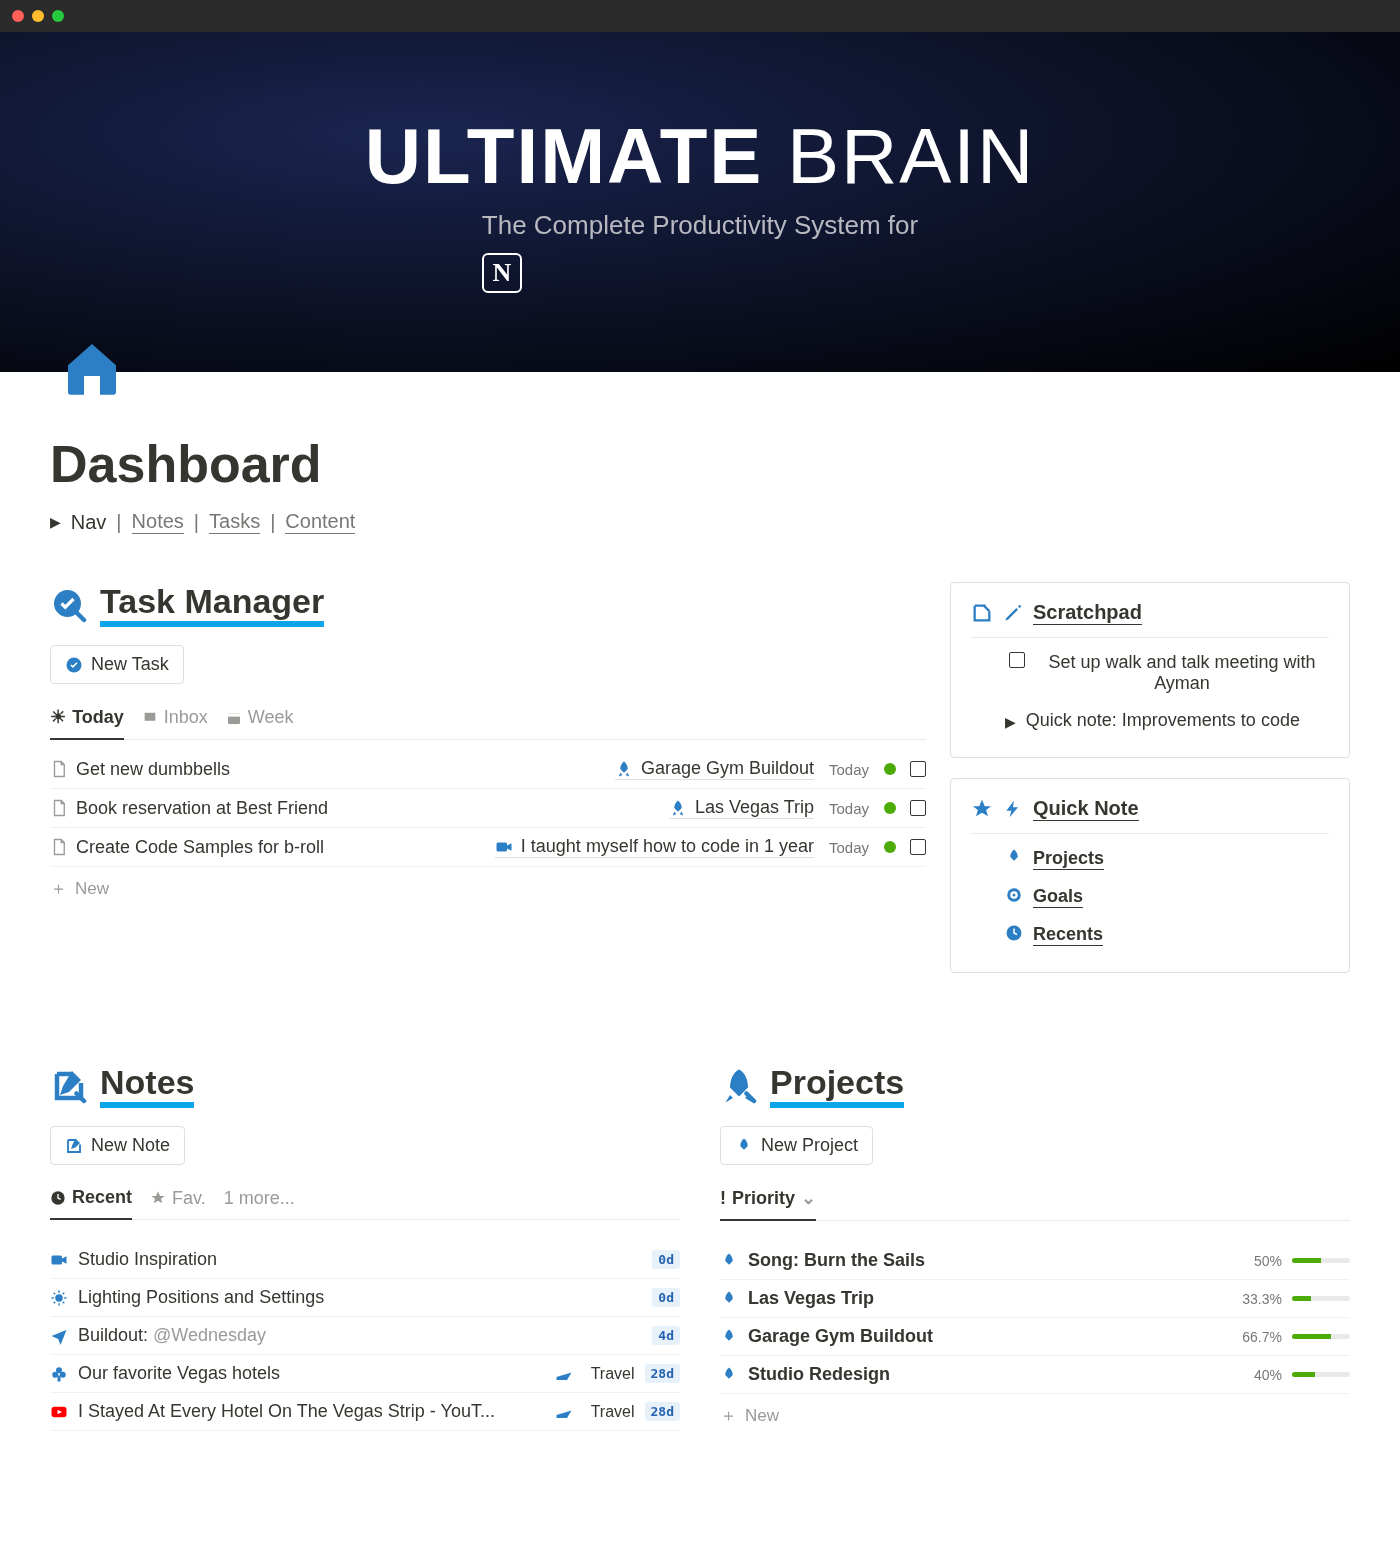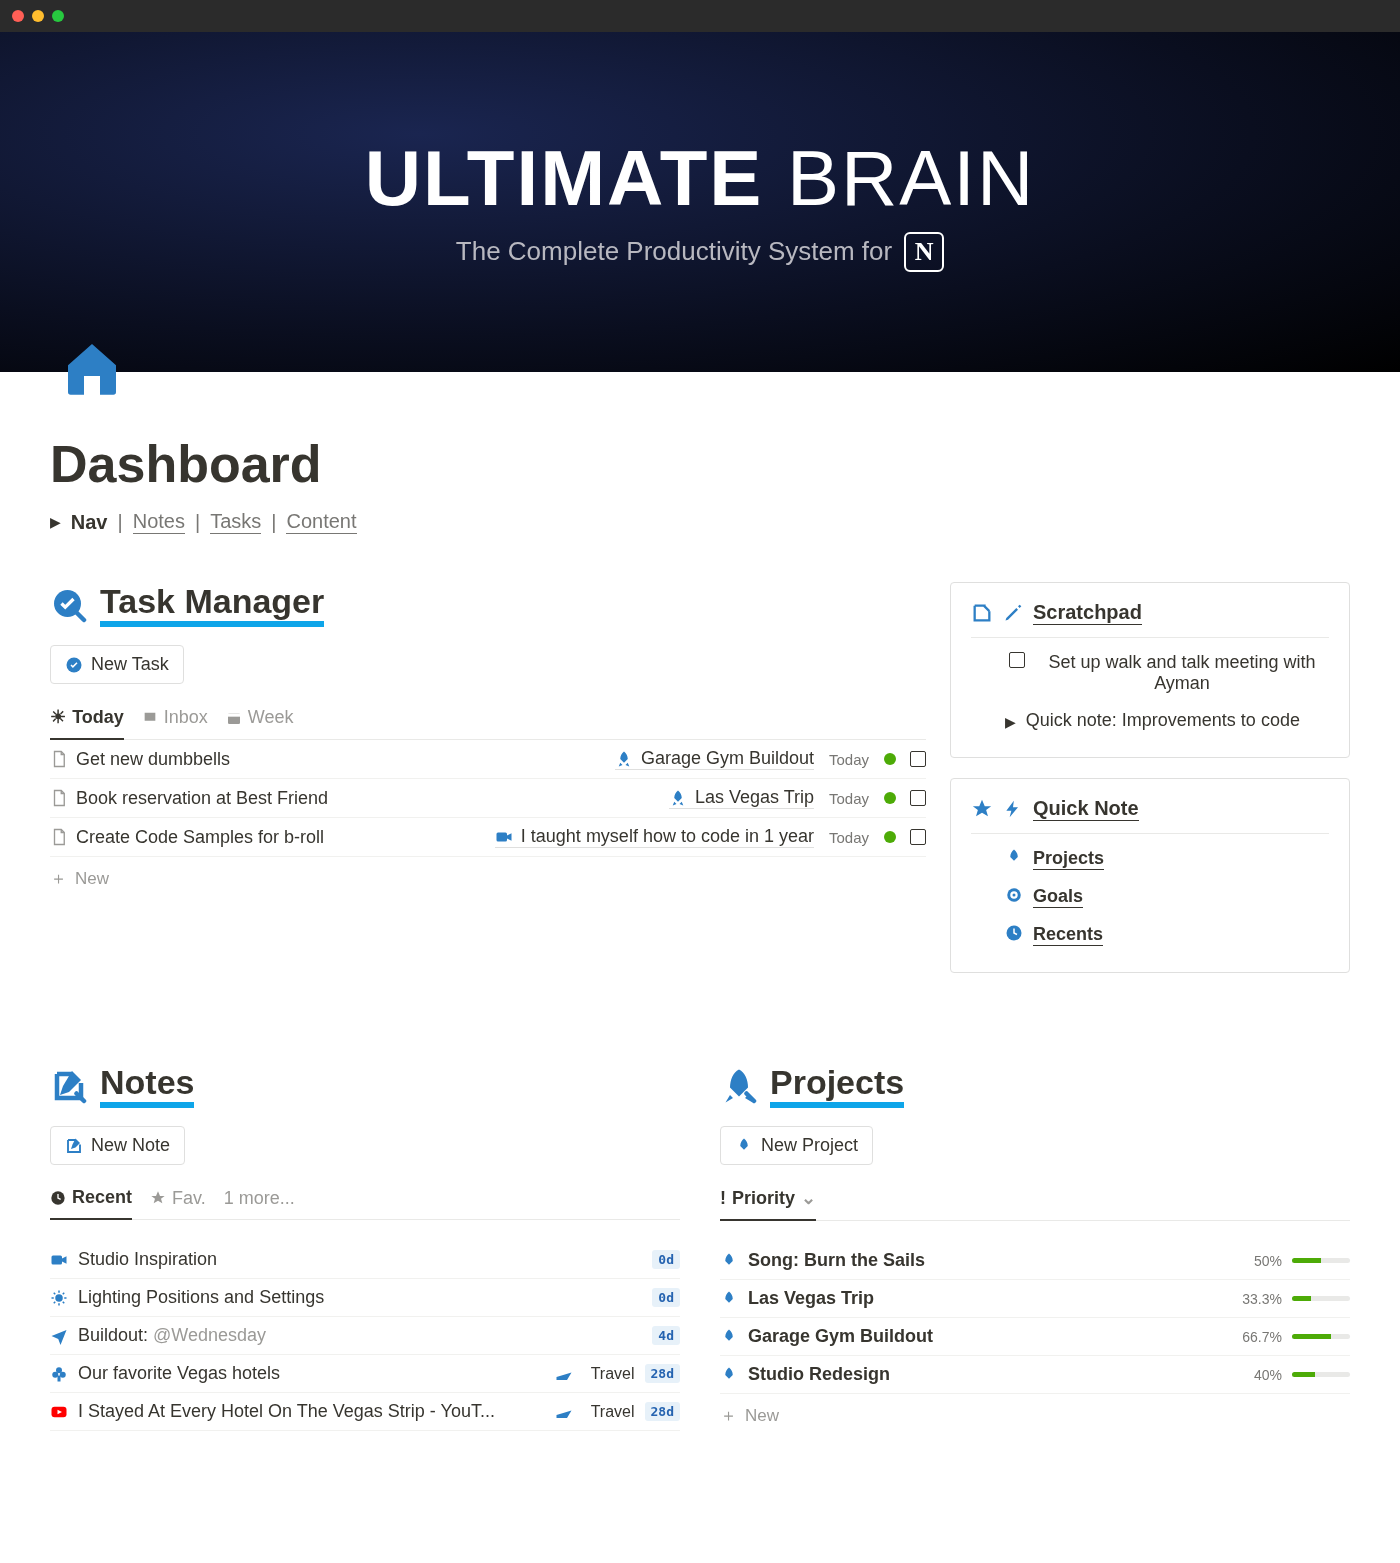--- a/index.html
+++ b/index.html
@@ -7,52 +7,52 @@
 
 .window-chrome { background: #2b2b2b; height: 32px; display: flex; align-items: center; padding: 0 12px; gap: 8px; }
 .window-dot { width: 12px; height: 12px; border-radius: 50%; }
 .dot-red { background: #ff5f56; }
 .dot-yellow { background: #ffbd2e; }
 .dot-green { background: #27c93f; }
 
 .hero { background: radial-gradient(ellipse at 30% 30%, #1a2550 0%, #0a0e1f 60%, #000 100%); height: 340px; position: relative; display: flex; flex-direction: column; align-items: center; justify-content: center; color: #fff; }
 .hero-title { font-size: 78px; font-weight: 800; letter-spacing: 2px; }
 .hero-title .light { font-weight: 300; }
-.hero-sub { font-size: 26px; color: #b8b8c0; margin-top: 8px; display: flex; align-items: center; gap: 12px; }
+.hero-sub { font-size: 26px; color: #b8b8c0; margin-top: 8px; display: flex; gap: 12px; flex-direction: column; }
 .notion-logo { width: 40px; height: 40px; border: 2.5px solid #fff; border-radius: 6px; display: inline-flex; align-items: center; justify-content: center; font-weight: 800; font-size: 26px; color:#fff; font-family: Georgia, serif;}
 
 .home-icon { position: absolute; bottom: -28px; left: 60px; width: 64px; height: 64px; }
 .home-icon svg { width: 100%; height: 100%; }
 
 .content { padding: 62px 50px; }
 .page-title { font-size: 52px; font-weight: 800; color: #37352f; margin-bottom: 16px; }
 
 .breadcrumb { display: flex; align-items: center; gap: 10px; font-size: 20px; color: #37352f; }
 .breadcrumb .arrow { font-size: 14px; }
 .breadcrumb .sep { color: #787774; }
 .breadcrumb .link { border-bottom: 1px solid #787774; color: #787774; cursor: pointer; }
-.breadcrumb .strong { font-weight: 700; }
+.breadcrumb .strong { font-weight: 400; }
 
 .layout { display: flex; gap: 24px; margin-top: 48px; }
 .col-left { flex: 1.9; }
 .col-right { flex: 1; display: flex; flex-direction: column; gap: 20px; max-width: 400px;}
 
 .section-heading { display: flex; align-items: center; gap: 12px; font-size: 34px; font-weight: 800; }
 .section-heading .txt { border-bottom: 6px solid #0ea5e9; cursor:pointer; }
 .icon-wrap { width: 38px; height: 38px; display: inline-flex; align-items: center; justify-content: center; }
 
 .btn { border: 1px solid #dfdfde; border-radius: 4px; padding: 8px 14px; font-size: 18px; display: inline-flex; align-items: center; gap: 8px; cursor: pointer; background: #fff; margin-top: 18px; color:#37352f;}
 .btn svg { width: 18px; height: 18px; }
 
 .tabs { display: flex; gap: 18px; border-bottom: 1px solid #e9e9e7; margin-top: 22px; font-size: 18px; align-items: center;}
 .tab { display: flex; align-items: center; gap: 6px; padding-bottom: 10px; color: #9b9a97; cursor: pointer; }
 .tab.active { color: #37352f; font-weight: 600; border-bottom: 2px solid #37352f; margin-bottom:-1px;}
 .tab svg { width: 16px; height: 16px; }
 
-.task-list { }
+.task-list { margin-top: 10px; }
 .task-row { display: flex; align-items: center; gap: 10px; padding: 8px 0; font-size: 18px; border-bottom:1px solid #f1f1ef;}
 .task-title { flex: 0 0 auto; display:flex; align-items:center; gap:8px;}
 .task-context { margin-left:auto; display:flex; align-items:center; gap:8px; color:#37352f; border-bottom:1px solid #dfdfde; cursor:pointer;}
 .task-date { font-size: 15px; color: #787774; width:50px; text-align:center;}
 .status-dot { width: 12px; height: 12px; border-radius: 50%; background: #4dab07; }
 .checkbox { width: 16px; height: 16px; border: 1.5px solid #37352f; border-radius: 2px; flex-shrink: 0; margin-left:4px;}
 .page-icon { width: 18px; height: 18px; color:#9b9a97; flex-shrink:0;}
 .new-row { display: flex; align-items: center; gap: 8px; color: #9b9a97; padding: 10px 0; font-size: 17px; cursor:pointer;}
 
 .card { border: 1px solid #dfdfde; border-radius: 4px; padding: 18px 20px; }

